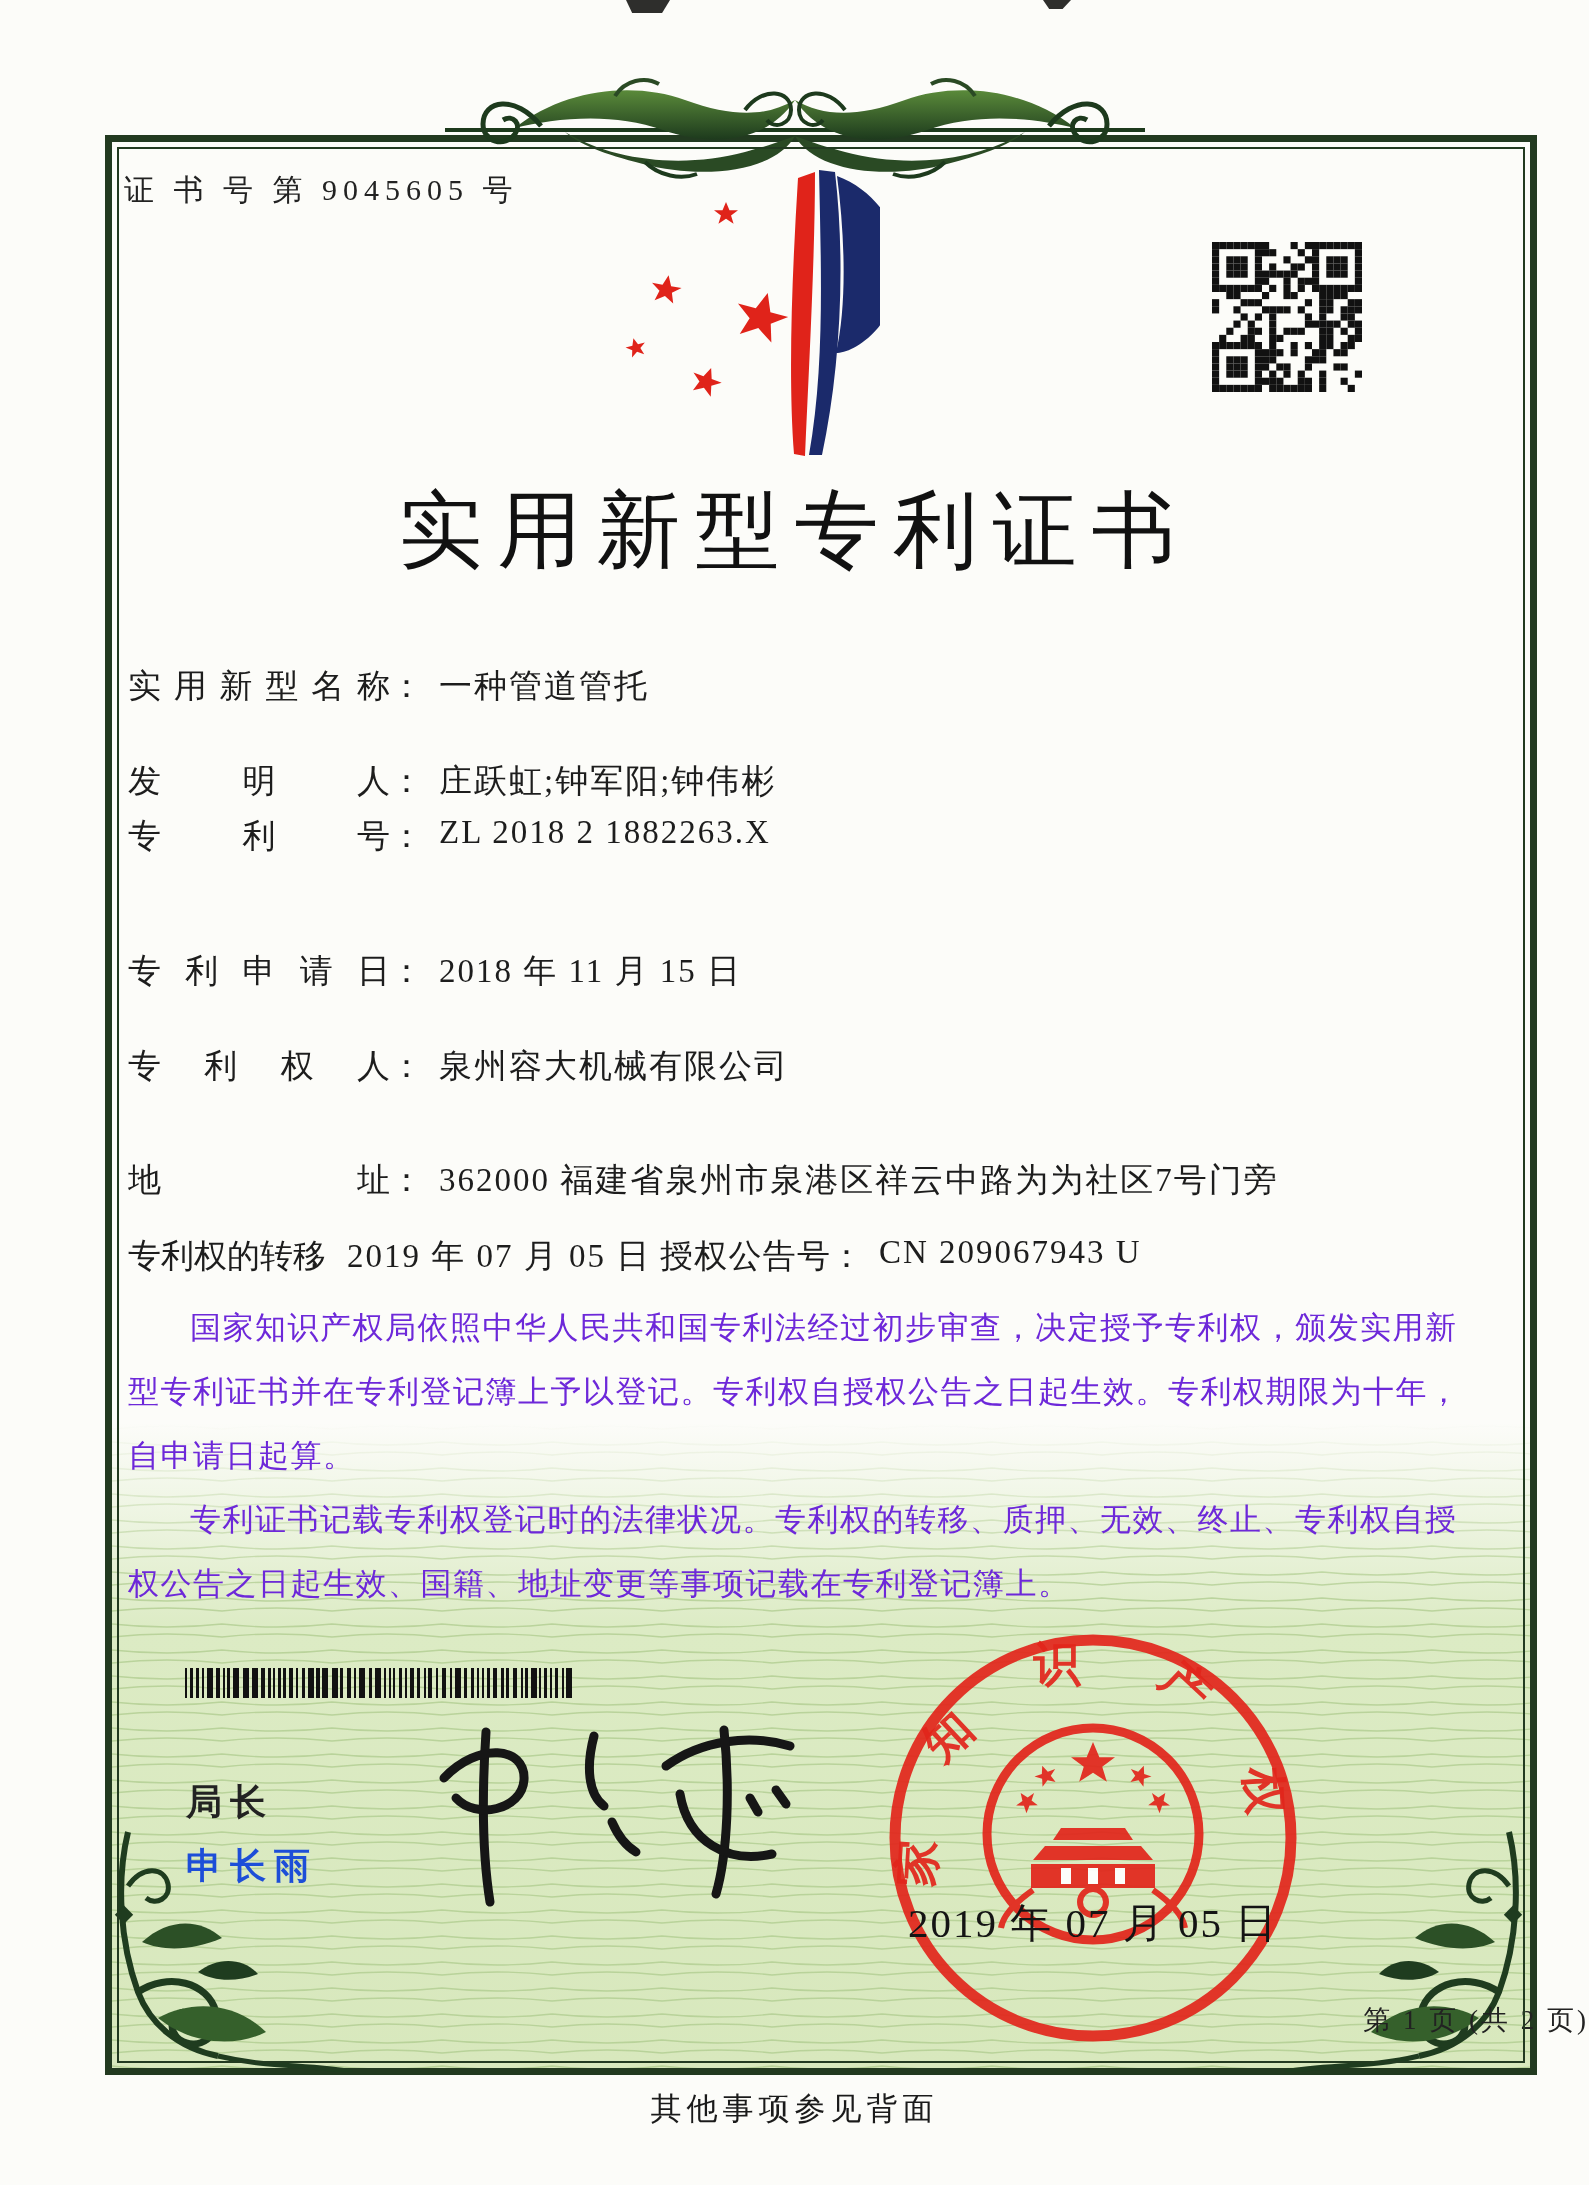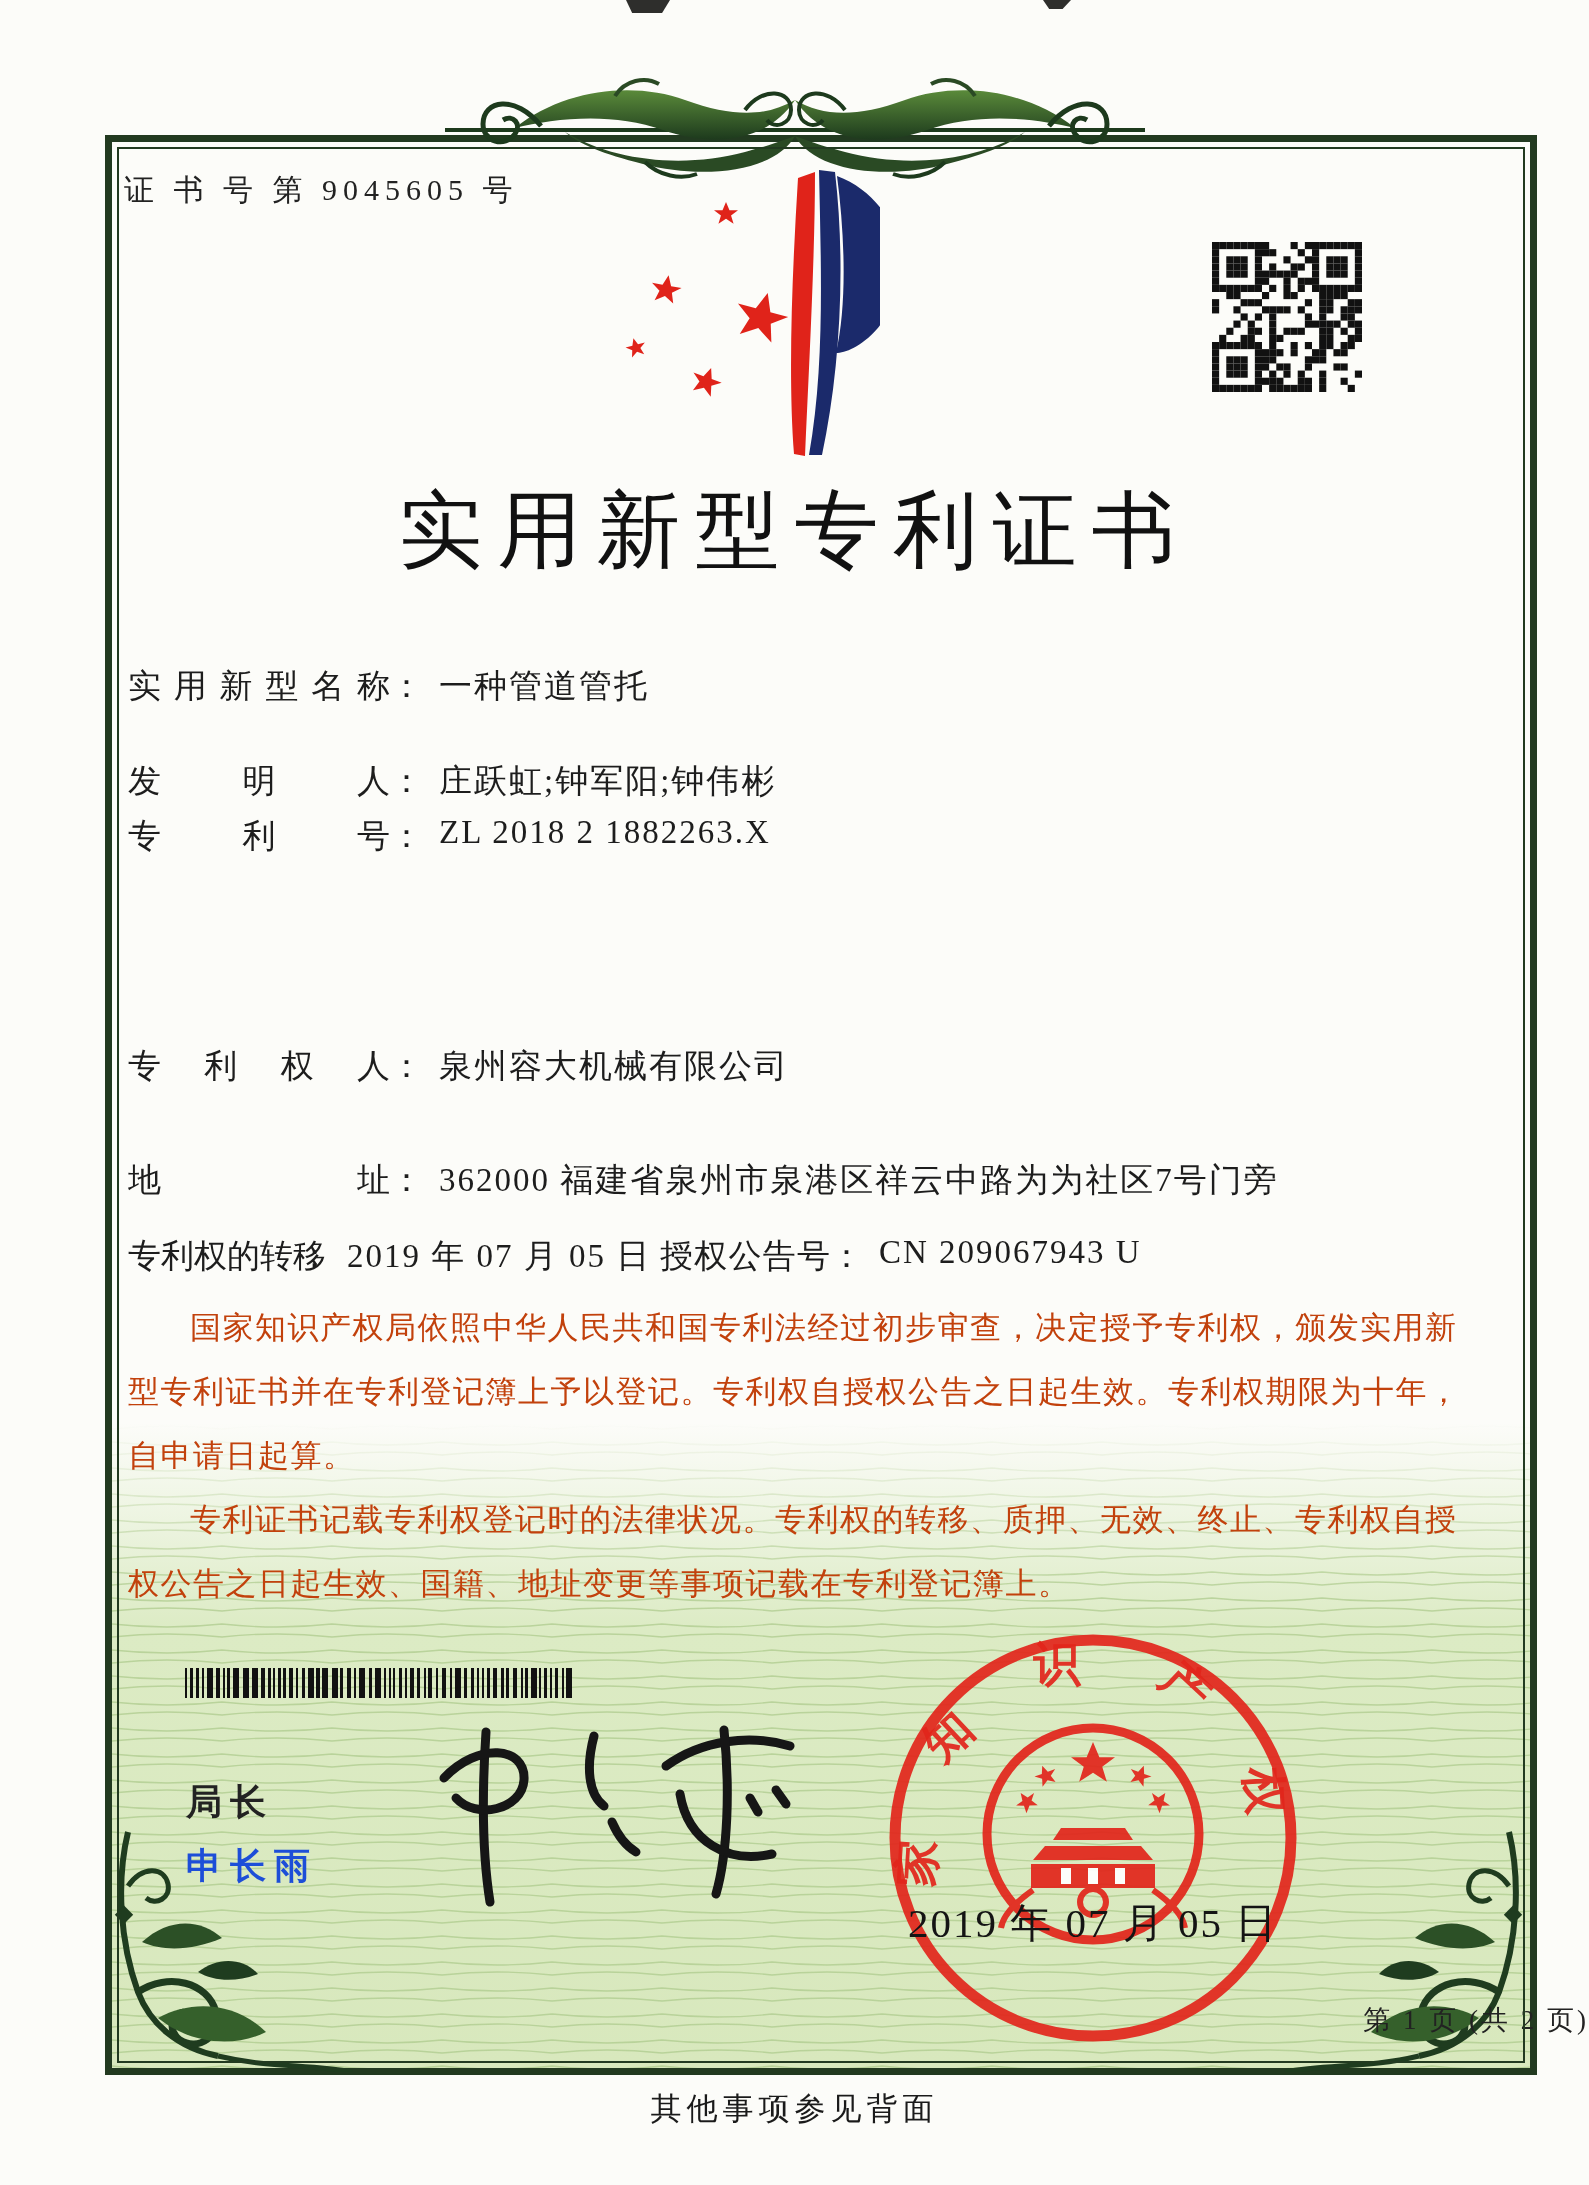--- a/index.html
+++ b/index.html
@@ -52,21 +52,21 @@
     display:inline-block; width:262px; text-align:justify;
     text-align-last:justify; vertical-align:top;
   }
   .fcolon{display:inline-block; vertical-align:top;}
   .fvalue{display:inline-block; margin-left:16px; letter-spacing:2px; vertical-align:top;}
   .grant-right{position:absolute; left:532px; top:0; white-space:nowrap;}
   .grant-right .flabel{width:170px;}
   
   .body-text{
     position:absolute; left:128px; top:1296px; width:1334px;
-    font-size:31px; line-height:64px; letter-spacing:1.5px; color:#c2410c;
+    font-size:31px; line-height:64px; letter-spacing:1.5px; color:#6d28d9;
   }
   .body-text p{margin:0; text-indent:2em;}
   
   .barcode{position:absolute; left:185px; top:1668px;}
   .sign-title{
     position:absolute; left:186px; top:1778px; font-size:36px; letter-spacing:8px;
     font-family:"Liberation Sans","DejaVu Sans",sans-serif; font-weight:600; color:#222;
   }
   .sign-name{
     position:absolute; left:186px; top:1842px; font-size:36px; letter-spacing:8px;
@@ -442,20 +442,23 @@
 
   <div class="frow" style="top:664px">
     <span class="flabel">实用新型名称</span><span class="fcolon">：</span><span class="fvalue">一种管道管托</span>
   </div>
   <div class="frow" style="top:759px">
     <span class="flabel">发明人</span><span class="fcolon">：</span><span class="fvalue">庄跃虹;钟军阳;钟伟彬</span>
   </div>
   <div class="frow" style="top:814px">
     <span class="flabel">专利号</span><span class="fcolon">：</span><span class="fvalue">ZL 2018 2 1882263.X</span>
   </div>
+  <div class="frow" style="top:949px">
+    <span class="flabel">专利申请日</span><span class="fcolon">：</span><span class="fvalue">2018 年 11 月 15 日</span>
+  </div>
   <div class="frow" style="top:1044px">
     <span class="flabel">专利权人</span><span class="fcolon">：</span><span class="fvalue">泉州容大机械有限公司</span>
   </div>
   <div class="frow" style="top:1158px">
     <span class="flabel">地址</span><span class="fcolon">：</span><span class="fvalue">362000 福建省泉州市泉港区祥云中路为为社区7号门旁</span>
   </div>
   <div class="frow" style="top:1234px; width:1330px">
     <span class="flabel" style="width:170px">专利权的转移</span><span class="fcolon">：</span><span class="fvalue">2019 年 07 月 05 日</span>
     <span class="grant-right">
       <span class="flabel">授权公告号</span><span class="fcolon">：</span><span class="fvalue">CN 209067943 U</span>

